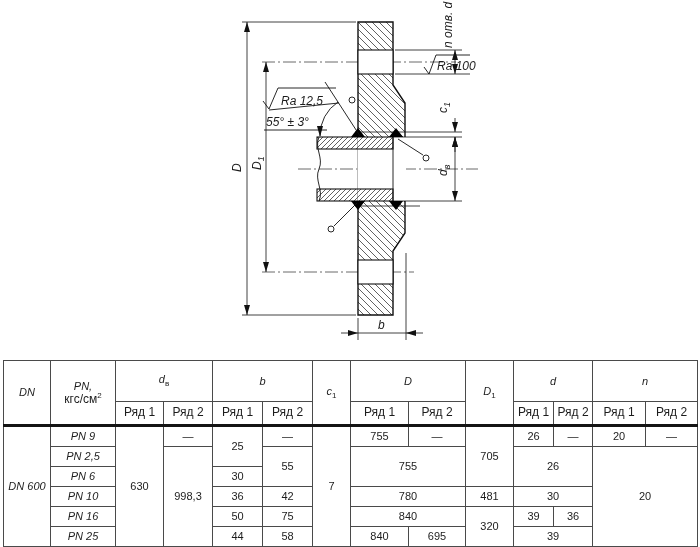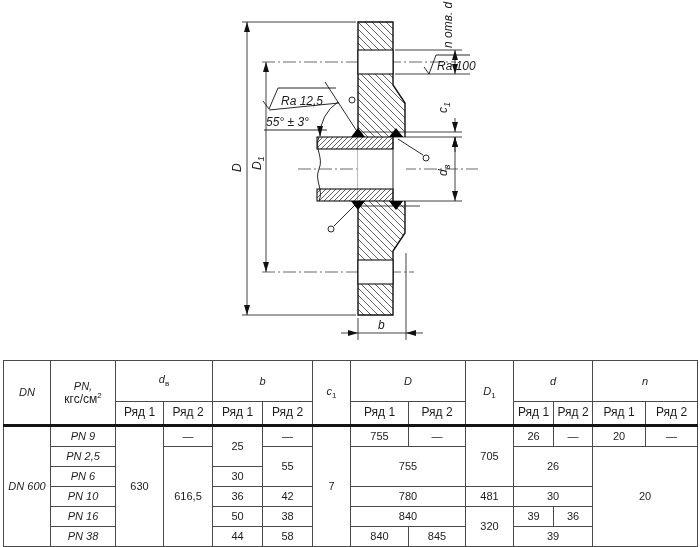--- a/index.html
+++ b/index.html
@@ -203,51 +203,51 @@
     <td>755</td>
     <td>—</td>
     <td rowspan="3">705</td>
     <td>26</td>
     <td>—</td>
     <td>20</td>
     <td>—</td>
   </tr>
   <tr class="data">
     <td class="it">PN 2,5</td>
-    <td rowspan="5">616,5</td>
+    <td rowspan="5">998,3</td>
     <td rowspan="2">55</td>
     <td colspan="2" rowspan="2">755</td>
     <td colspan="2" rowspan="2">26</td>
     <td colspan="2" rowspan="5">20</td>
   </tr>
   <tr class="data">
     <td class="it">PN 6</td>
     <td>30</td>
   </tr>
   <tr class="data">
     <td class="it">PN 10</td>
     <td>36</td>
     <td>42</td>
     <td colspan="2">780</td>
     <td>481</td>
     <td colspan="2">30</td>
   </tr>
   <tr class="data">
     <td class="it">PN 16</td>
     <td>50</td>
-    <td>38</td>
+    <td>75</td>
     <td colspan="2">840</td>
     <td rowspan="2">320</td>
     <td>39</td>
     <td>36</td>
   </tr>
   <tr class="data">
-    <td class="it">PN 38</td>
+    <td class="it">PN 25</td>
     <td>44</td>
     <td>58</td>
     <td>840</td>
-    <td>845</td>
+    <td>695</td>
     <td colspan="2">39</td>
   </tr>
 </tbody>
     </table>
 
 </div>
 
 </body></html>

